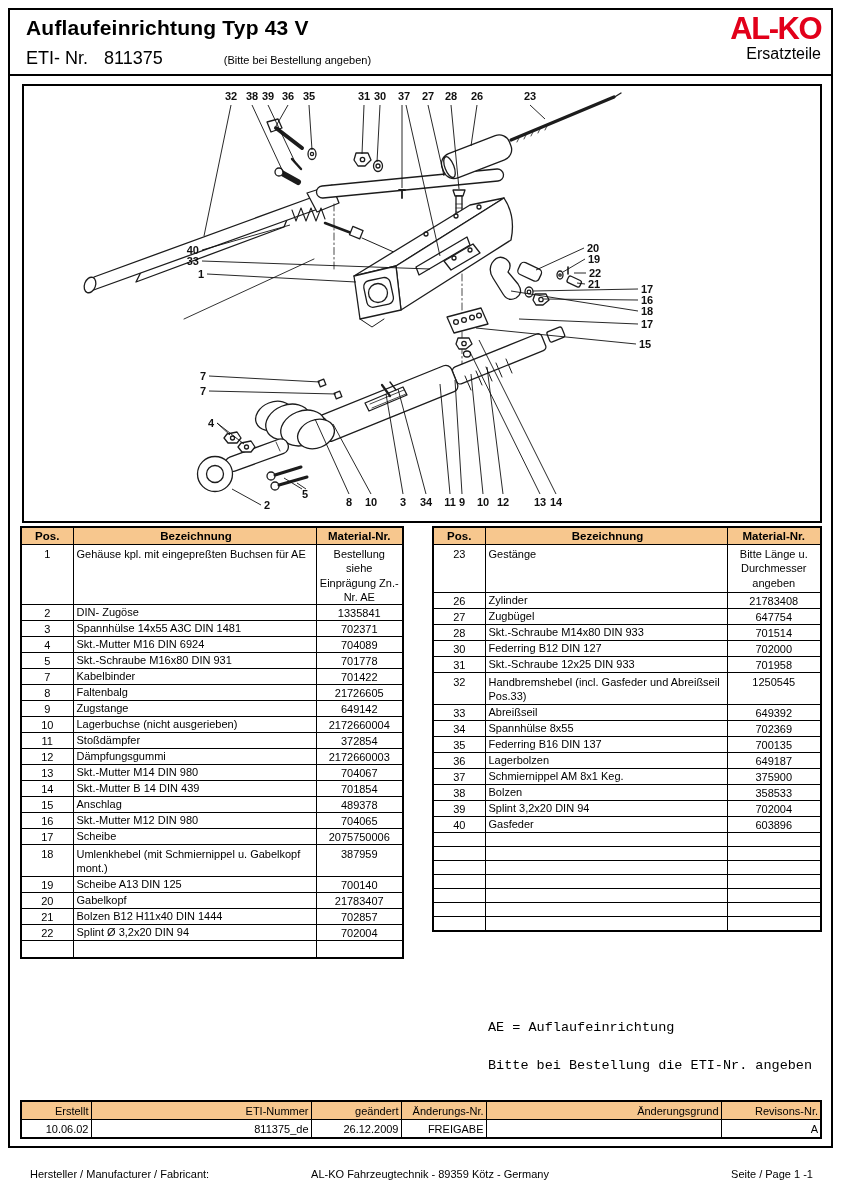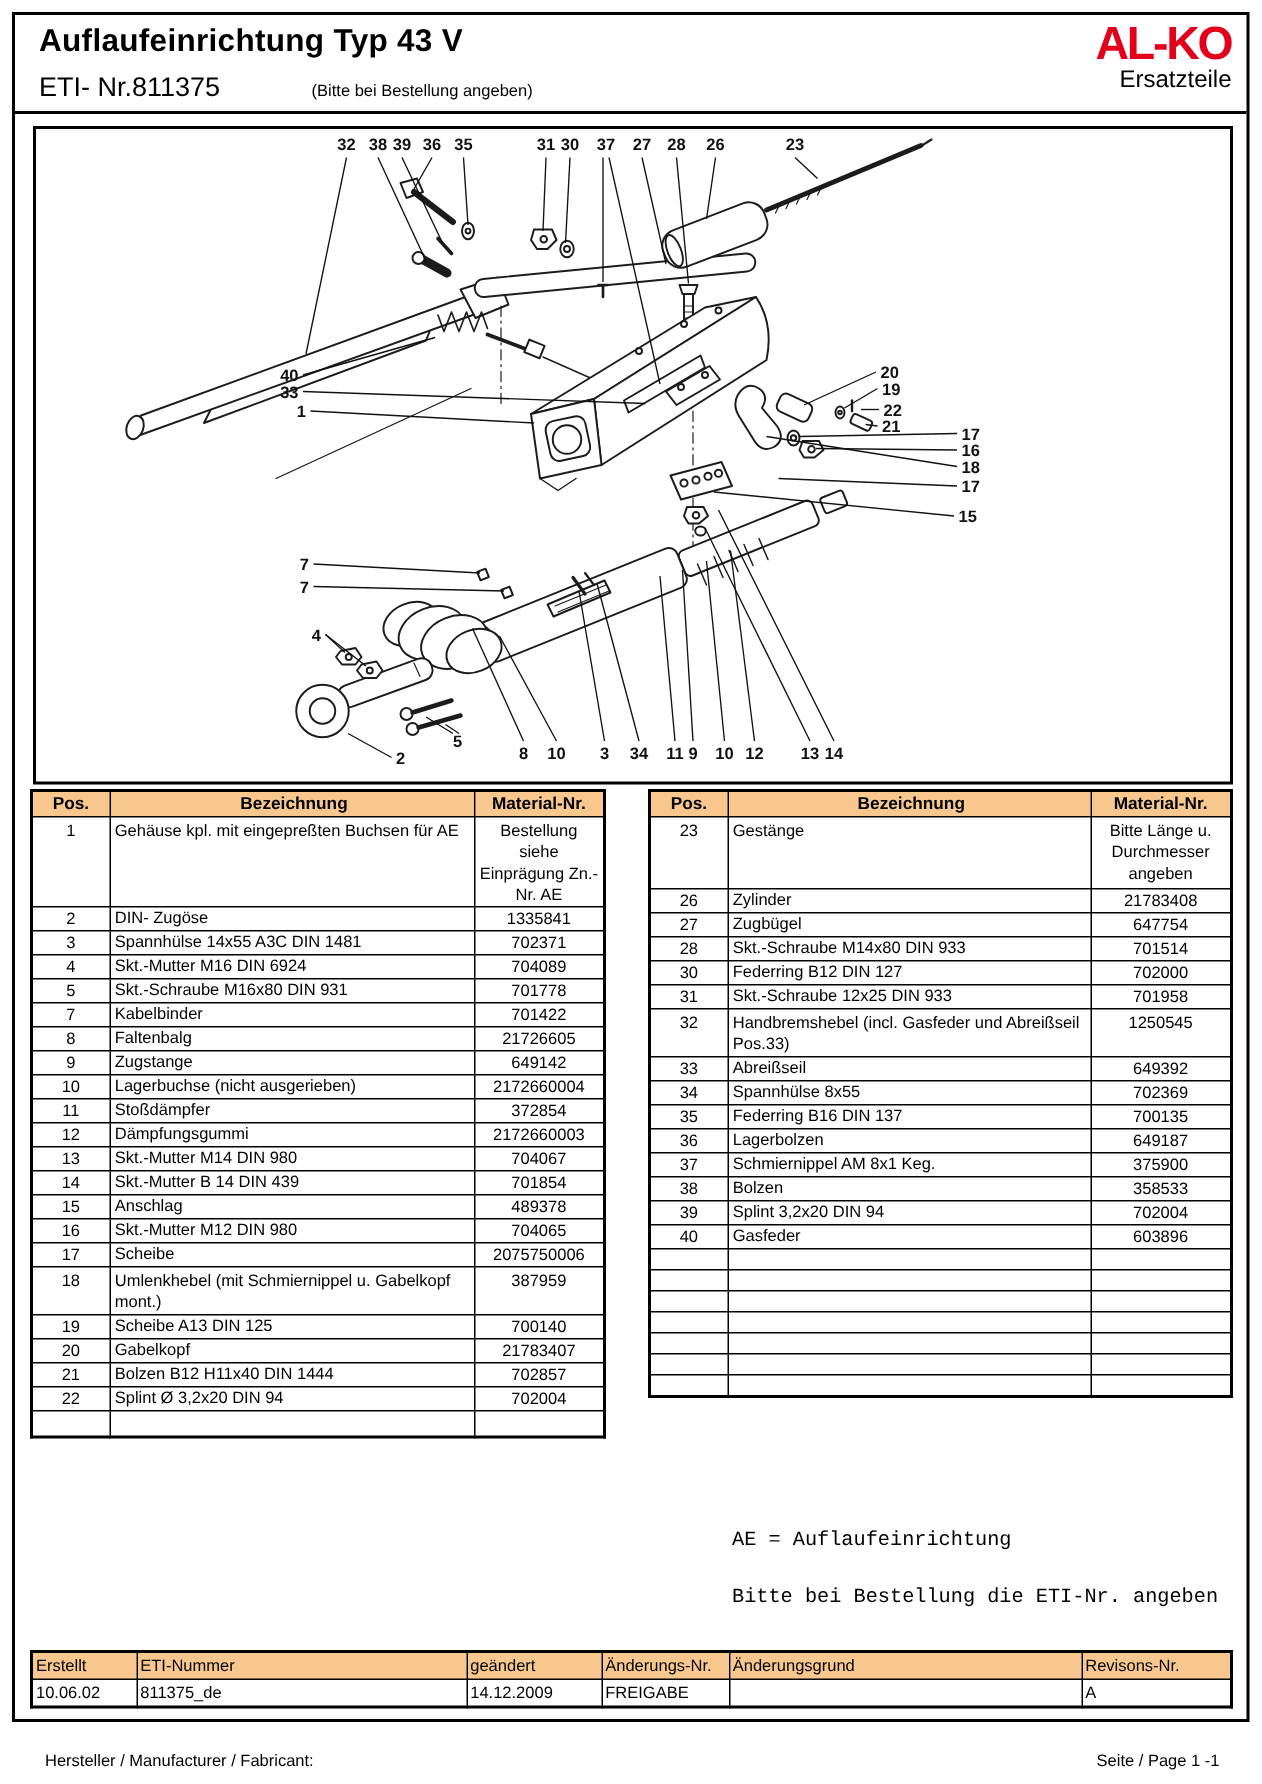--- a/index.html
+++ b/index.html
@@ -1,21 +1,21 @@
 <!DOCTYPE html>
 <html style="--accent: #E2001A; --thead-bg: #F7C78E;"><head>
 <meta charset="utf-8">
 <style>
   html,body{margin:0;padding:0;background:#fff;}
   body{width:841px;height:1189px;position:relative;font-family:"Liberation Sans",sans-serif;color:#000;overflow:hidden;}
   .frame{position:absolute;left:8px;top:8px;width:821px;height:1136px;border:2px solid #000;background:#fff;}
   .header{position:absolute;left:0;top:0;width:100%;height:64px;border-bottom:2px solid #000;}
   .title{position:absolute;left:16px;top:6px;font-size:21px;font-weight:bold;letter-spacing:.2px;}
   .eti-row{position:absolute;left:16px;top:38px;font-size:18px;white-space:nowrap;}
-  .eti-num{}
+  .eti-num{margin-left:16px;}
   .eti-note{font-size:11px;margin-left:61px;}
   .brand{position:absolute;right:10px;top:3px;text-align:right;}
   .brand-name{font-size:31px;font-weight:900;color:var(--accent,#E2001A);letter-spacing:-1.5px;line-height:1;}
   .brand-sub{font-size:16px;margin-top:1px;}
   .diagram{position:absolute;left:22px;top:84px;width:796px;height:435px;border:2px solid #000;background:#fff;}
   .diagram svg{display:block;width:100%;height:100%;}
   #diagram .callout{font:bold 11px "Liberation Sans",sans-serif;fill:#111;}
   #diagram .leader{stroke:#111;stroke-width:.9;}
   table.parts{position:absolute;top:526px;border-collapse:collapse;border:2px solid #000;font-size:11px;table-layout:fixed;background:#fff;}
   #parts-left{left:20px;width:382px;}
@@ -23,21 +23,21 @@
   table.parts th,table.parts td{border:1px solid #000;padding:0 3px;overflow:hidden;}
   table.parts th{background:var(--thead-bg,#F7C78E);height:16px;font-size:11.5px;text-align:center;}
   table.parts th.l{text-align:center;padding-left:6px;}
   td.c{text-align:center;}
   td.l{text-align:left;padding-left:6px;line-height:1.25;}
   tr.tall td{vertical-align:top;padding-top:2px;line-height:1.3;}
   .note{position:absolute;left:488px;font-size:13.5px;font-family:Liberation Mono, monospace;}
   #note-0{top:1020px;}
   #note-1{top:1058px;}
   table.rev{position:absolute;left:20px;top:1100px;width:800px;border-collapse:collapse;border:2px solid #000;font-size:11px;table-layout:fixed;background:#fff;}
-  table.rev th,table.rev td{border:1px solid #000;height:17px;text-align:left;padding:0 2px;overflow:hidden;}
+  table.rev th,table.rev td{border:1px solid #000;height:17px;text-align:right;padding:0 2px;overflow:hidden;}
   table.rev th{background:var(--thead-bg,#F7C78E);font-weight:normal;}
   .footer{position:absolute;top:1168px;left:0;width:841px;height:20px;font-size:11px;}
   .footer .f-left{position:absolute;left:30px;}
   .footer .f-center{position:absolute;left:230px;width:400px;text-align:center;}
   .footer .f-right{position:absolute;right:28px;}
 </style>
 </head>
 <body>
 
 <div class="frame">
@@ -556,24 +556,25 @@
       <th>Erstellt</th>
       <th>ETI-Nummer</th>
       <th>geändert</th>
       <th>Änderungs-Nr.</th>
       <th>Änderungsgrund</th>
       <th>Revisons-Nr.</th>
     </tr>
     <tr>
       <td>10.06.02</td>
       <td>811375_de</td>
-      <td>14.12.2009</td>
+      <td>26.12.2009</td>
       <td>FREIGABE</td>
       <td></td>
       <td>A</td>
     </tr>
   </tbody>
 </table>
 
 <div class="footer">
   <span class="f-left">Hersteller / Manufacturer / Fabricant:</span>
+  <span class="f-center">AL-KO Fahrzeugtechnik - 89359 Kötz - Germany</span>
   <span class="f-right">Seite / Page  1 -1</span>
 </div>
 
 </body></html>

